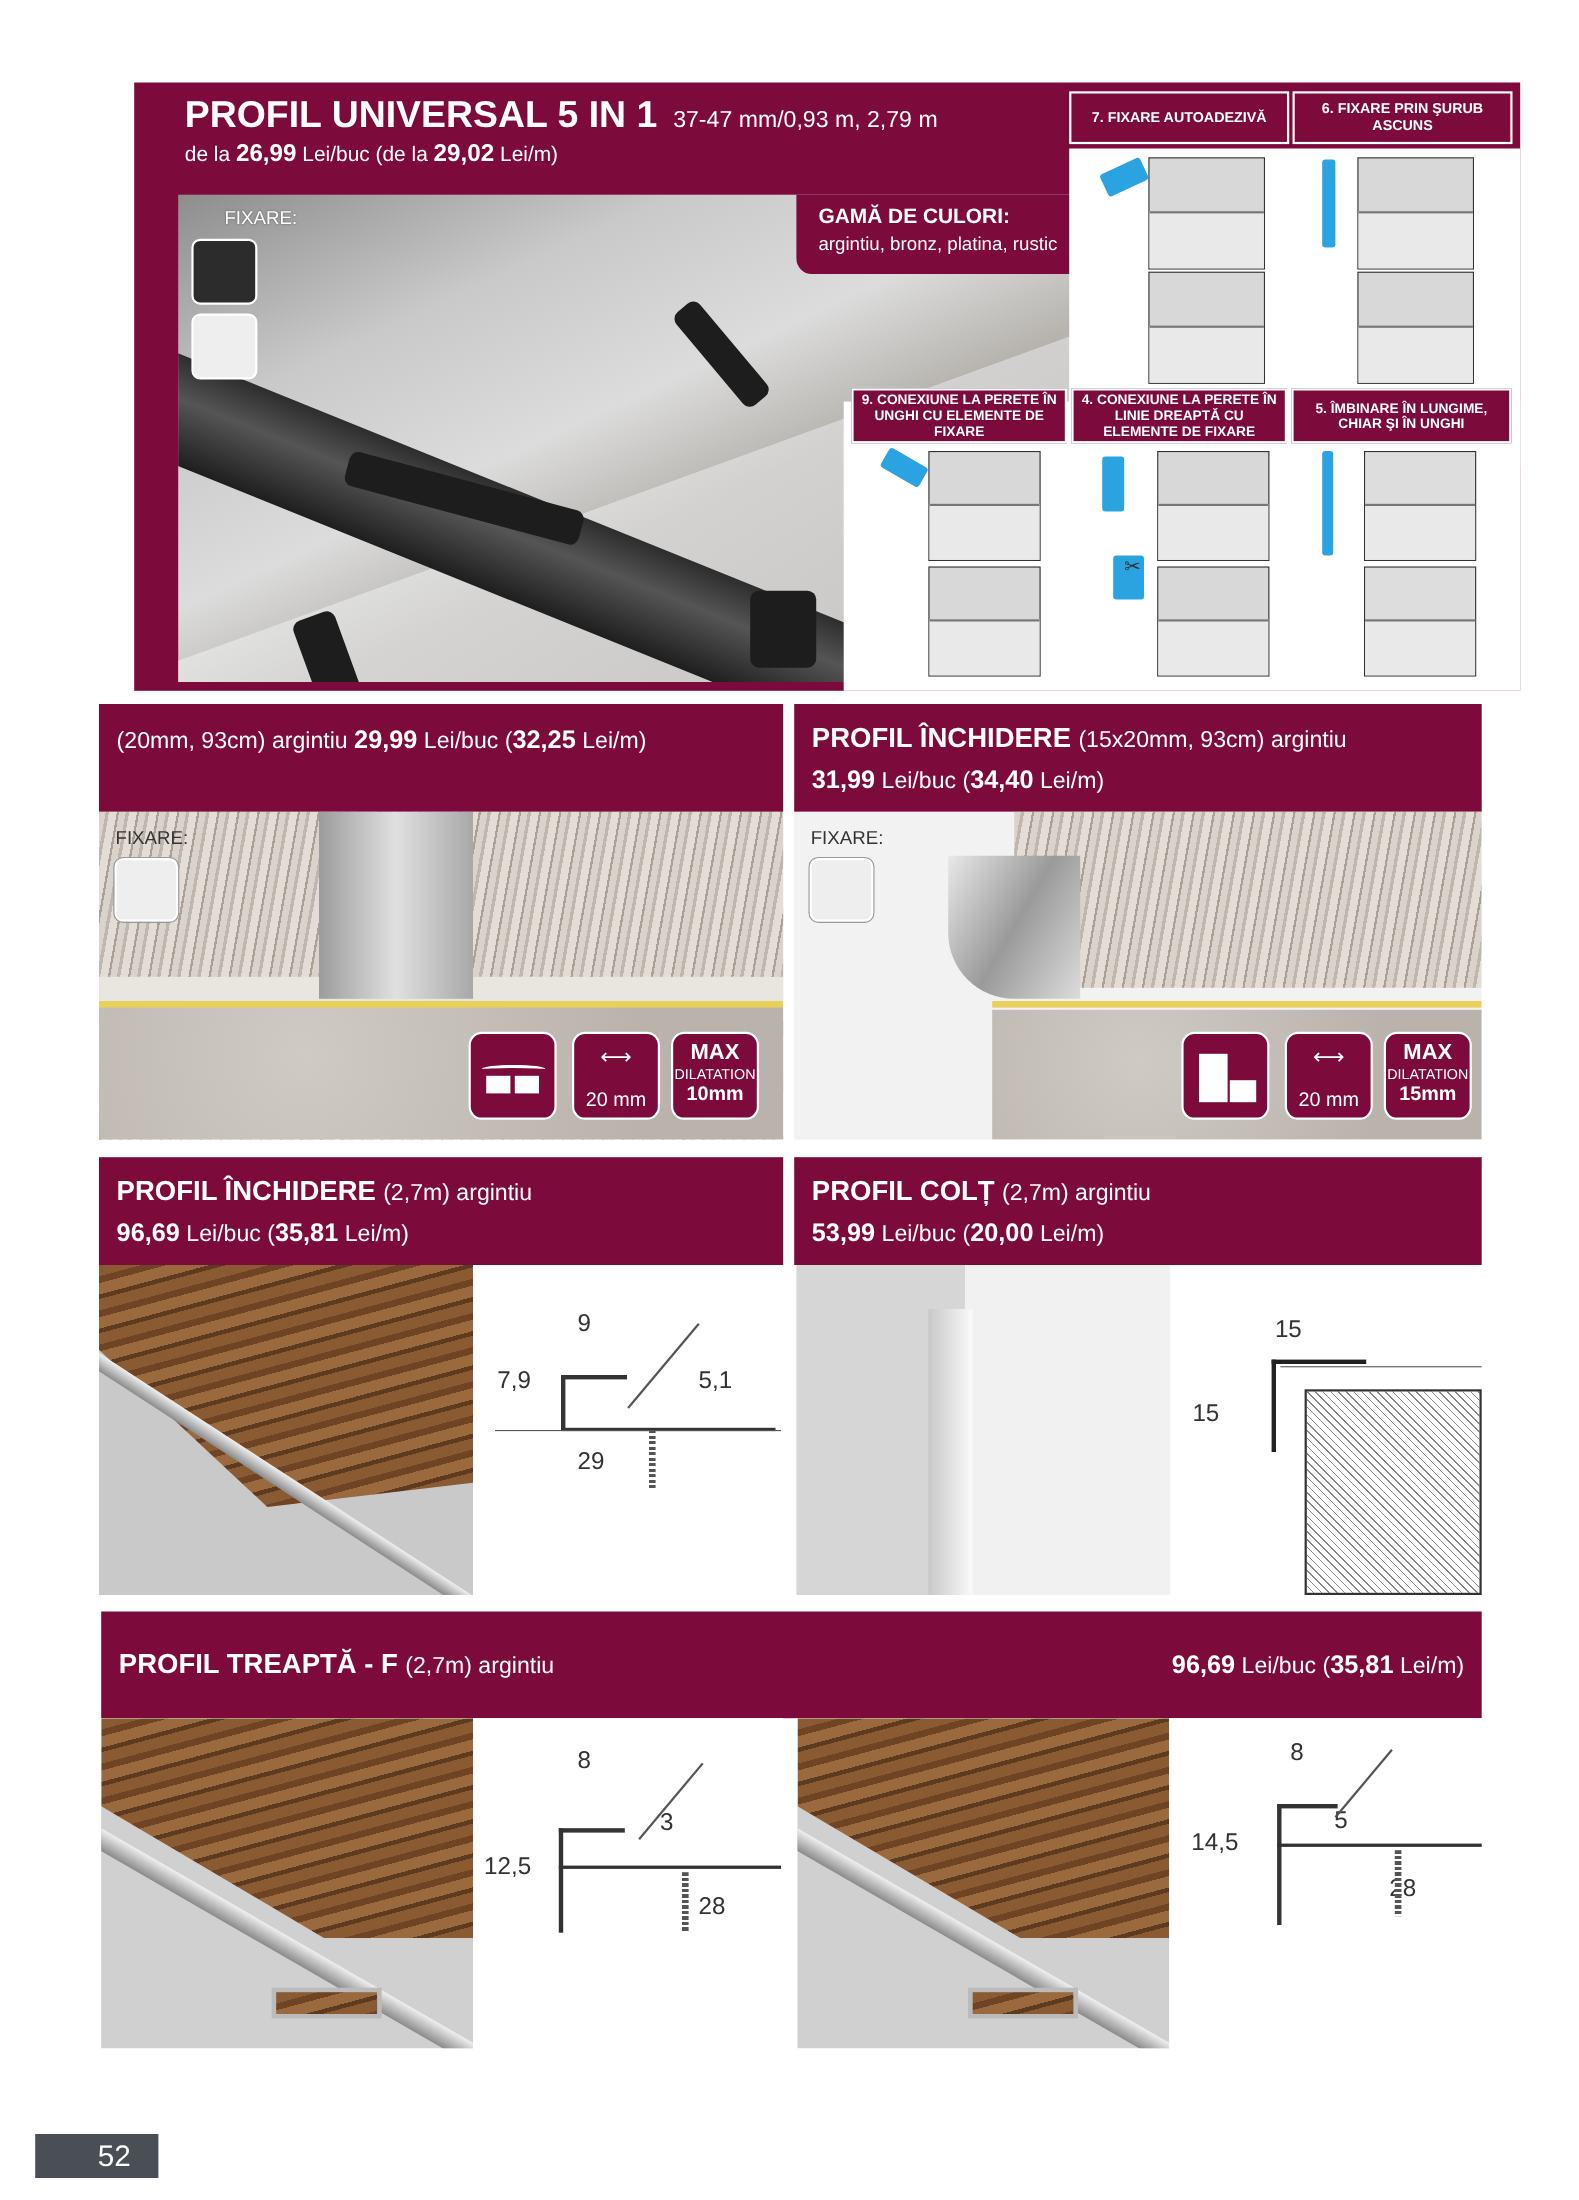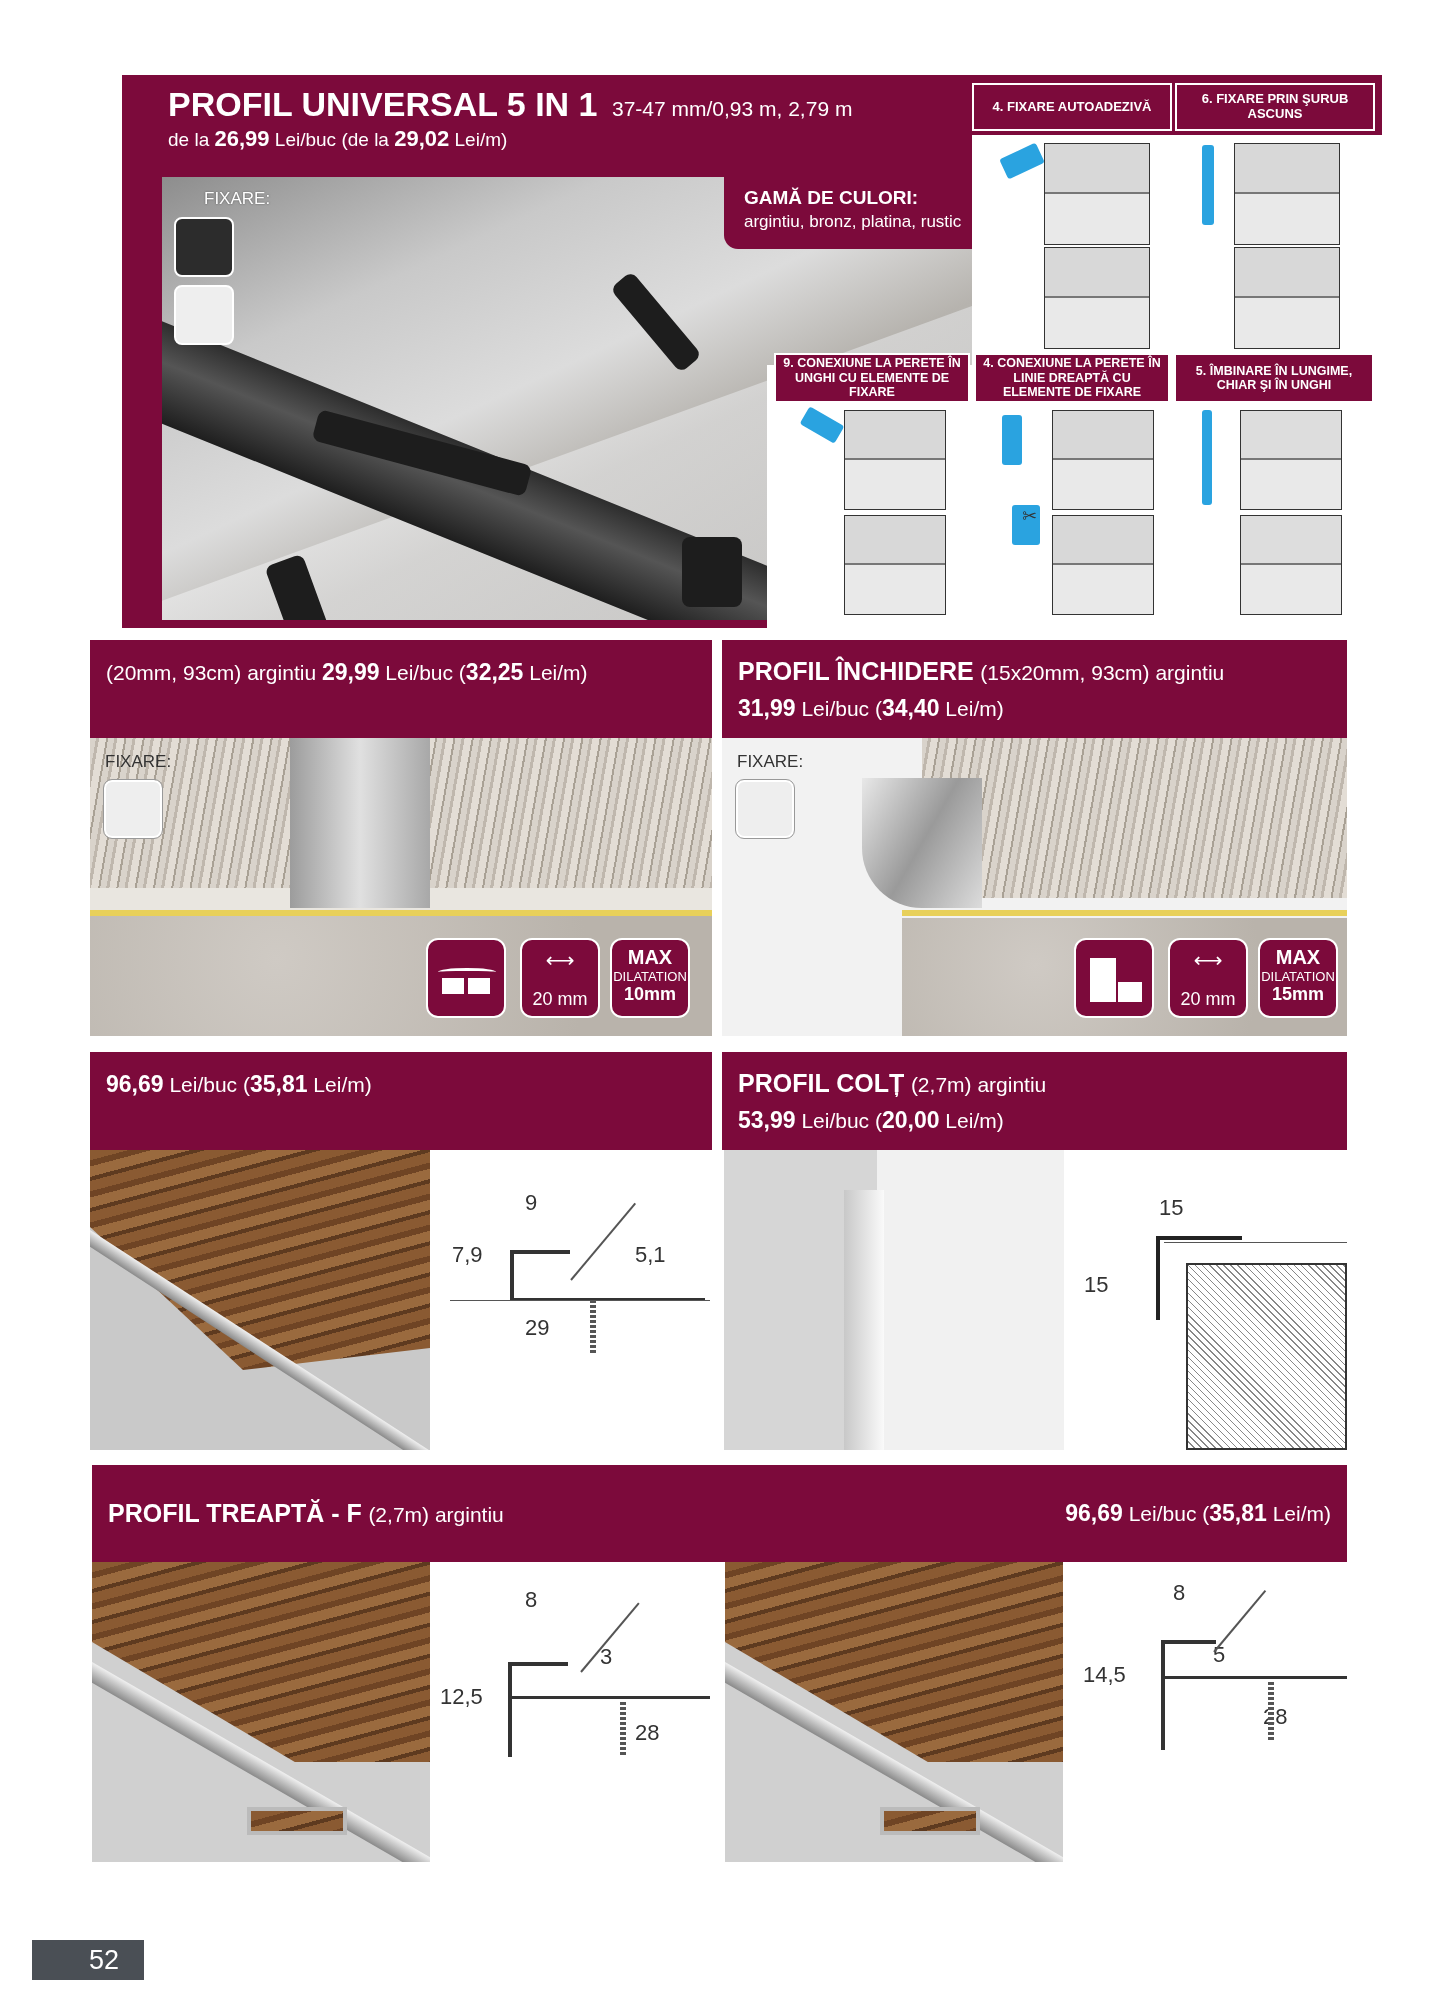--- a/index.html
+++ b/index.html
@@ -89,21 +89,21 @@
   </div>
 
   <div id="gama" class="abs">
     <div id="gama-title">GAMĂ DE CULORI:</div>
     <div id="gama-colors">argintiu, bronz, platina, rustic</div>
   </div>
 
   <div class="step-box" style="left:850px;top:60px;width:410px;height:290px"></div>
   <div class="step-box" style="left:645px;top:290px;width:615px;height:263px"></div>
 
-  <div class="step-head" style="left:850px;top:8px;width:200px;height:48px">4. FIXARE AUTOADEZIVĂ</div>
+  <div class="step-head" style="left:850px;top:8px;width:200px;height:48px">7. FIXARE AUTOADEZIVĂ</div>
   <div class="step-head" style="left:1053px;top:8px;width:200px;height:48px">6. FIXARE PRIN ŞURUB ASCUNS</div>
 
   <div class="blue" style="left:880px;top:75px;width:40px;height:22px;transform:rotate(-25deg)"></div>
   <div class="diag" style="left:922px;top:68px;width:106px;height:102px"></div>
   <div class="diag" style="left:922px;top:172px;width:106px;height:102px"></div>
   <div class="blue" style="left:1080px;top:70px;width:12px;height:80px"></div>
   <div class="diag" style="left:1112px;top:68px;width:106px;height:102px"></div>
   <div class="diag" style="left:1112px;top:172px;width:106px;height:102px"></div>
 
   <div class="step-head" style="left:652px;top:278px;width:196px;height:50px;font-size:12.5px">9. CONEXIUNE LA PERETE ÎN UNGHI CU ELEMENTE DE FIXARE</div>
@@ -179,20 +179,22 @@
     <div class="mm">20 mm</div>
   </div>
   <div class="badge" style="left:536px;top:200px">
     <div class="top">MAX</div>
     <div class="mid">DILATATION</div>
     <div class="bot">15mm</div>
   </div>
 </div>
 
 <div class="ph" style="left:90px;top:1052px;width:622px;height:98px">
+  <div class="l1"><b class="big">PROFIL ÎNCHIDERE</b>
+    <span style="font-size:21px">(2,7m) argintiu</span></div>
   <div class="l2">
     <b class="num">96,69</b>
     <span>Lei/buc (</span><b class="num">35,81</b>
     <span>Lei/m)</span>
   </div>
 </div>
 <div class="img" style="left:90px;top:1150px;width:340px;height:300px;background:#c9c9c9">
   <div class="wood-dark" style="position:absolute;left:0;top:0;width:340px;height:220px;clip-path:polygon(0 0,100% 0,100% 90%,45% 100%,0 35%)"></div>
   <div style="position:absolute;left:0;top:80px;width:420px;height:14px;background:linear-gradient(#f0f0f0,#8a8a8a);transform:rotate(33deg);transform-origin:left top"></div>
 </div>

